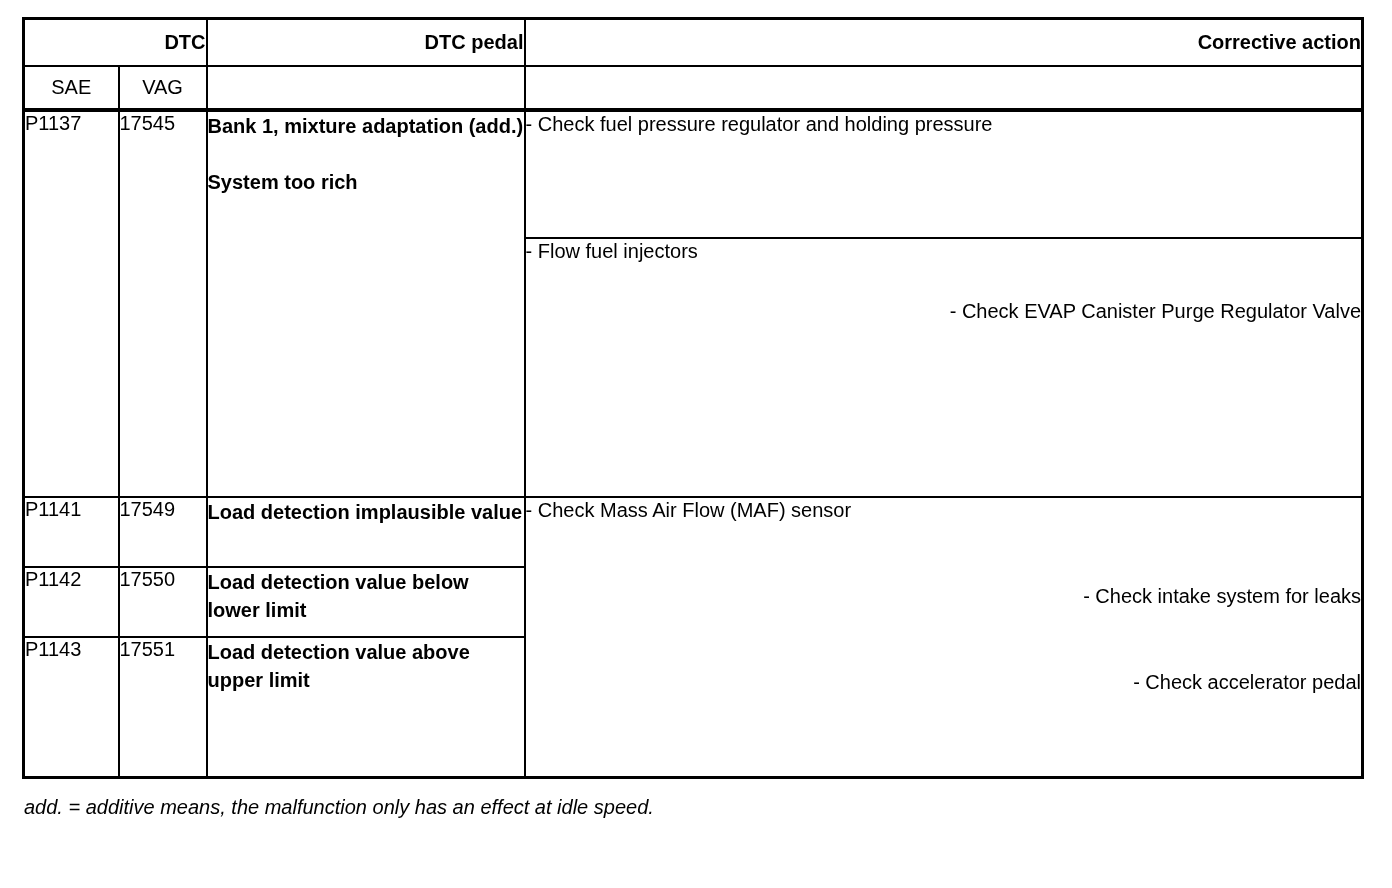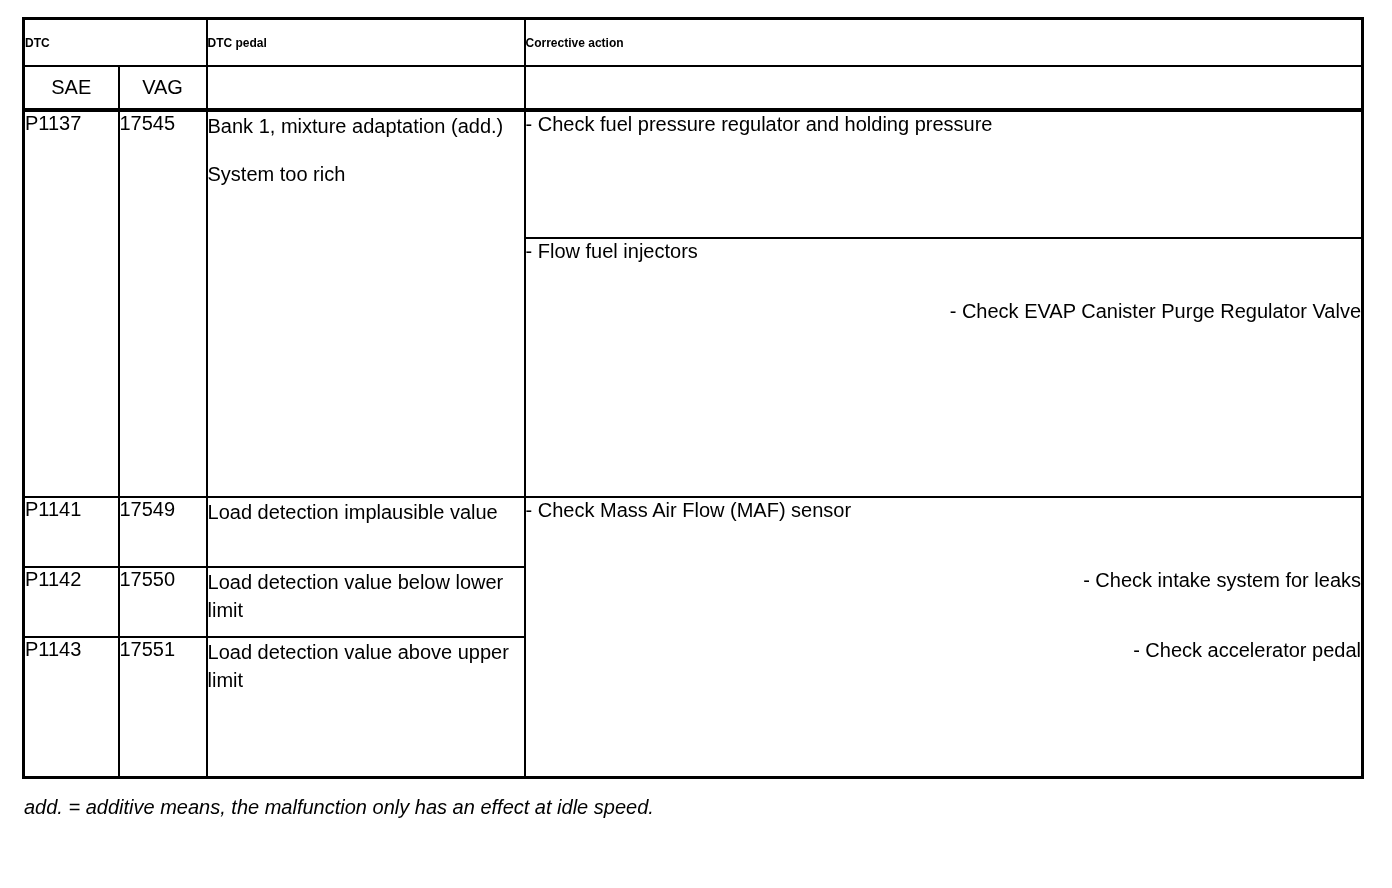--- a/index.html
+++ b/index.html
@@ -30,51 +30,52 @@
   }
   table.dtc-table td, table.dtc-table th {
     border: 2px solid #000000;
     padding: 0;
     vertical-align: top;
     overflow: hidden;
   }
   tr.hdr th {
     height: 45px;
     font-weight: bold;
-    text-align: left;
+    text-align: right;
     vertical-align: middle;
-    font-size: 12px;
+    font-size: 20px;
   }
   tr.subhdr td {
     height: 41px;
     text-align: center;
     vertical-align: middle;
     border-bottom: 4px solid #000000;
   }
   td.code-cell {
     padding: 9px 4px 0 9px;
     white-space: nowrap;
   }
   td.text-cell {
     padding: 8px 8px 0 10px;
     line-height: 28px;
+    font-weight: bold;
   }
   td.text-cell .para2 {
-    margin-top: 20px;
+    margin-top: 28px;
   }
   td.action-cell {
     padding: 22px 10px 0 14px;
     line-height: 24px;
   }
   td.action-cell .item + .item {
     margin-top: 36px;
     text-align: right;
   }
   td.action-cell-merged .item + .item {
-    margin-top: 46px;
+    margin-top: 62px;
     padding-left: 21px;
   }
   tr.row-p1137a td.action-cell { height: 125px; }
   tr.row-p1137b td.action-cell { height: 257px; }
   tr.row-p1141 { height: 70px; }
   tr.row-p1142 { height: 70px; }
   tr.row-p1143 { height: 140px; }
   .note {
     position: absolute;
     left: 24px;

